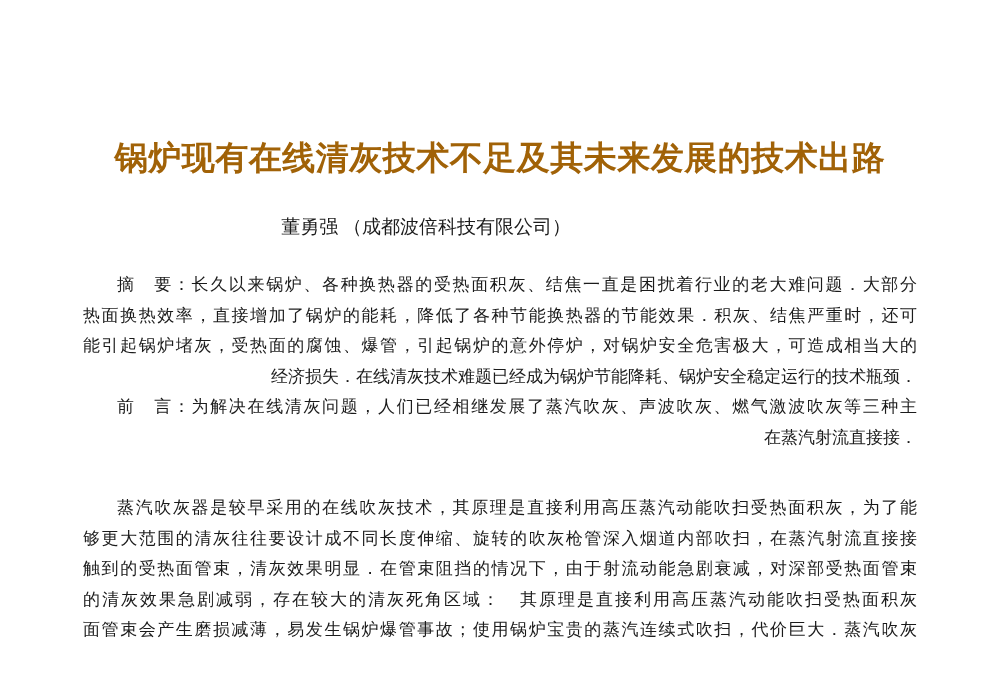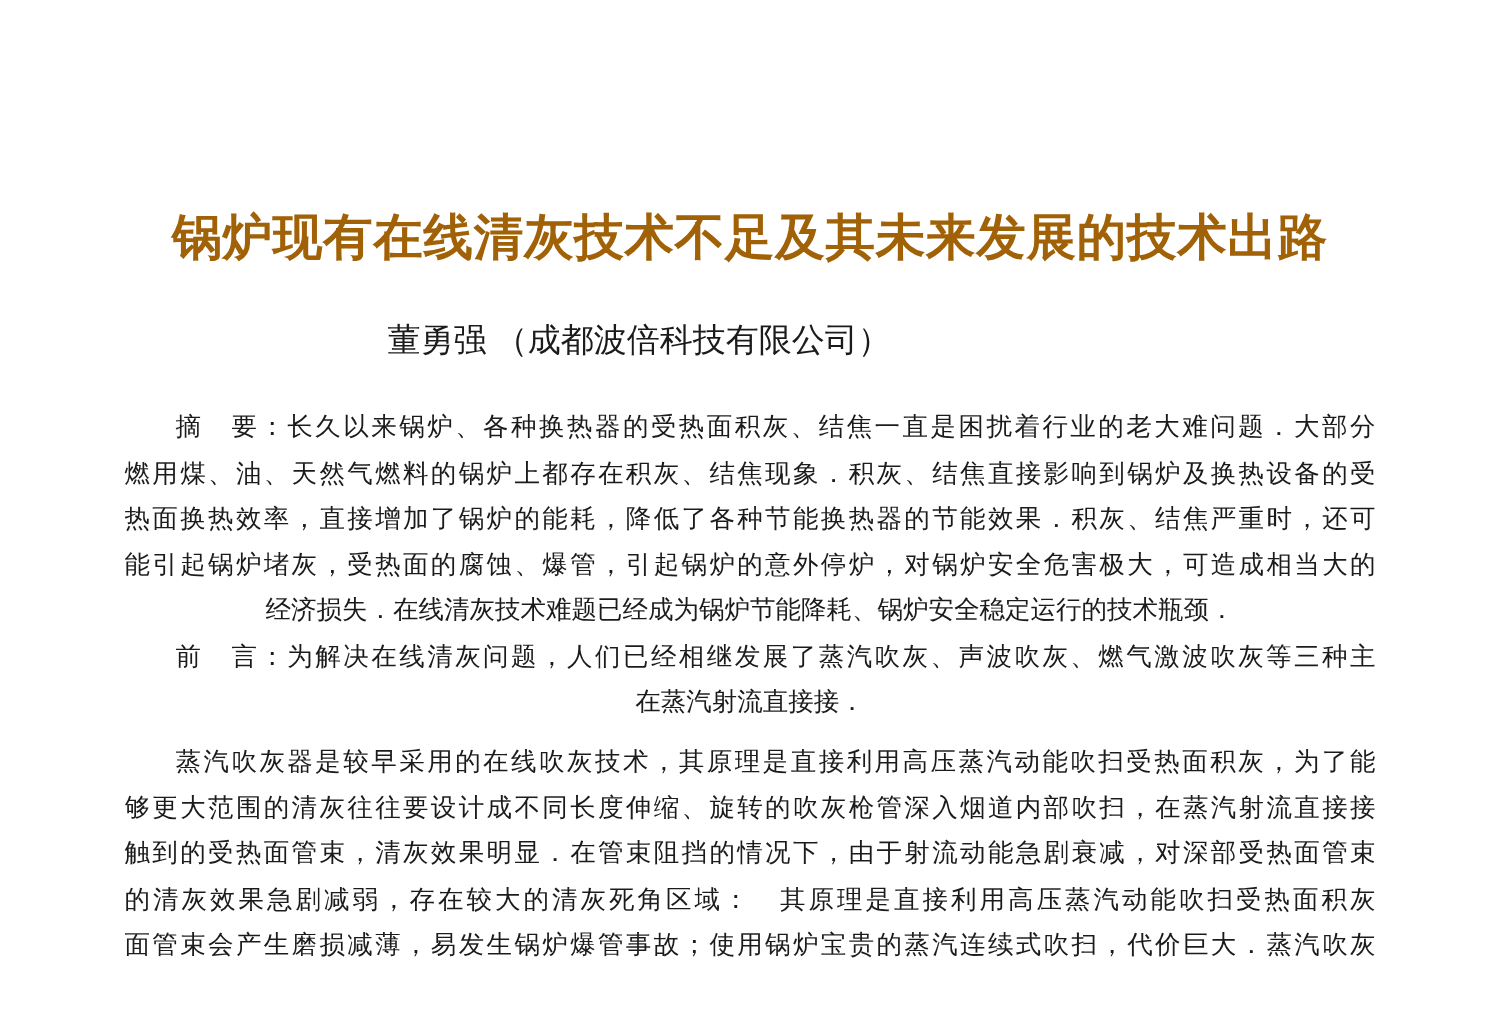--- a/index.html
+++ b/index.html
@@ -28,42 +28,42 @@
     line-height: 40px;
     letter-spacing: 0.5px;
     color: #a16207;
   }
   .byline {
     position: absolute;
     top: 214px;
     left: 0;
     width: 852px;
     text-align: center;
-    font-size: 22px;
+    font-size: 19px;
     line-height: 26px;
     color: #1b1b1b;
   }
   .block {
     position: absolute;
     left: 83px;
     width: 834px;
     font-size: 17px;
     color: #1b1b1b;
   }
   .block-top {
     top: 270px;
   }
   .block-body {
     top: 493px;
   }
   .line {
     margin: 0;
     line-height: 30.5px;
     white-space: normal;
-    text-align: center;
+    text-align: right;
   }
   
   .j {
     text-align: justify;
     text-align-last: justify;
   }
   
   .indent {
     text-indent: 2em;
   }
@@ -72,21 +72,20 @@
 <body>
 
 <div class="page" style="background: rgb(255, 255, 255); color: rgb(27, 27, 27);">
 
   <h1 class="title">锅炉现有在线清灰技术不足及其未来发展的技术出路</h1>
 
   <div class="byline">董勇强 （成都波倍科技有限公司）</div>
 
   <div class="block block-top">
     <p class="line indent j">摘　要：长久以来锅炉、各种换热器的受热面积灰、结焦一直是困扰着行业的老大难问题．大部分</p>
-    <p class="line j">燃用煤、油、天然气燃料的锅炉上都存在积灰、结焦现象．积灰、结焦直接影响到锅炉及换热设备的受</p>
     <p class="line j">热面换热效率，直接增加了锅炉的能耗，降低了各种节能换热器的节能效果．积灰、结焦严重时，还可</p>
     <p class="line j">能引起锅炉堵灰，受热面的腐蚀、爆管，引起锅炉的意外停炉，对锅炉安全危害极大，可造成相当大的</p>
     <p class="line">经济损失．在线清灰技术难题已经成为锅炉节能降耗、锅炉安全稳定运行的技术瓶颈．</p>
     <p class="line indent j">前　言：为解决在线清灰问题，人们已经相继发展了蒸汽吹灰、声波吹灰、燃气激波吹灰等三种主</p>
     <p class="line">在蒸汽射流直接接．</p>
   </div>
 
   <div class="block block-body">
     <p class="line indent j">蒸汽吹灰器是较早采用的在线吹灰技术，其原理是直接利用高压蒸汽动能吹扫受热面积灰，为了能</p>
     <p class="line j">够更大范围的清灰往往要设计成不同长度伸缩、旋转的吹灰枪管深入烟道内部吹扫，在蒸汽射流直接接</p>

